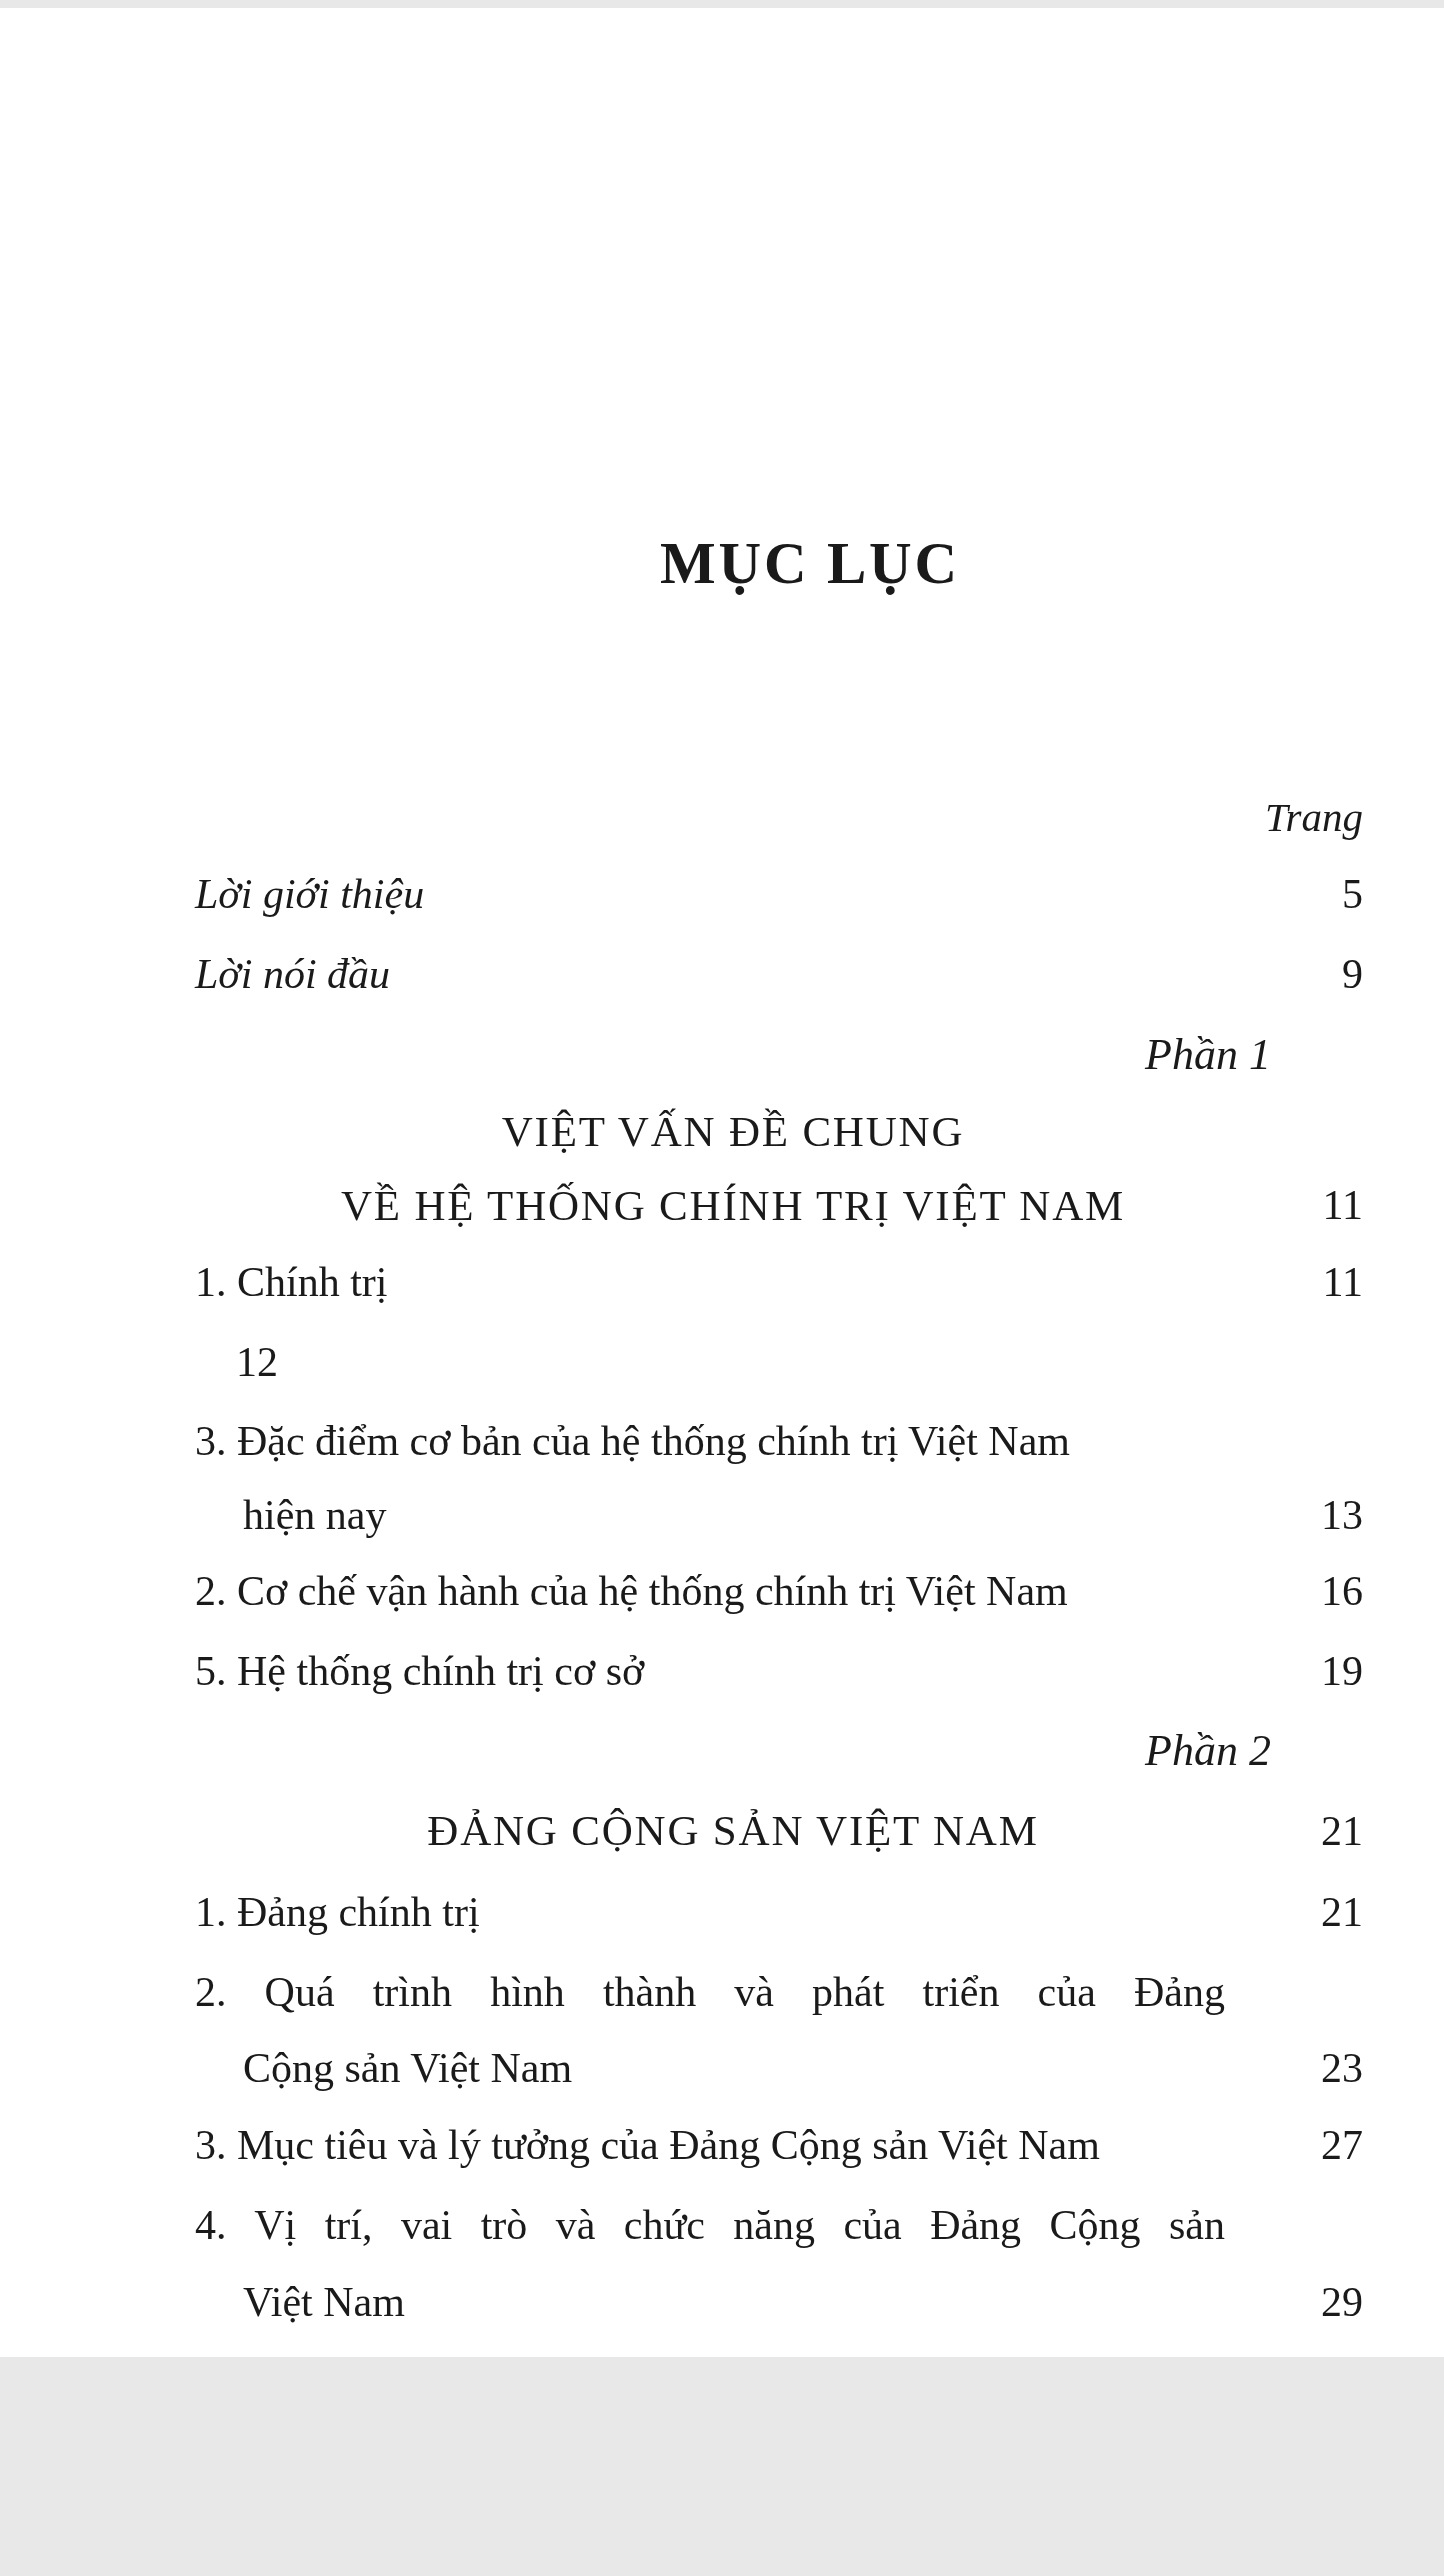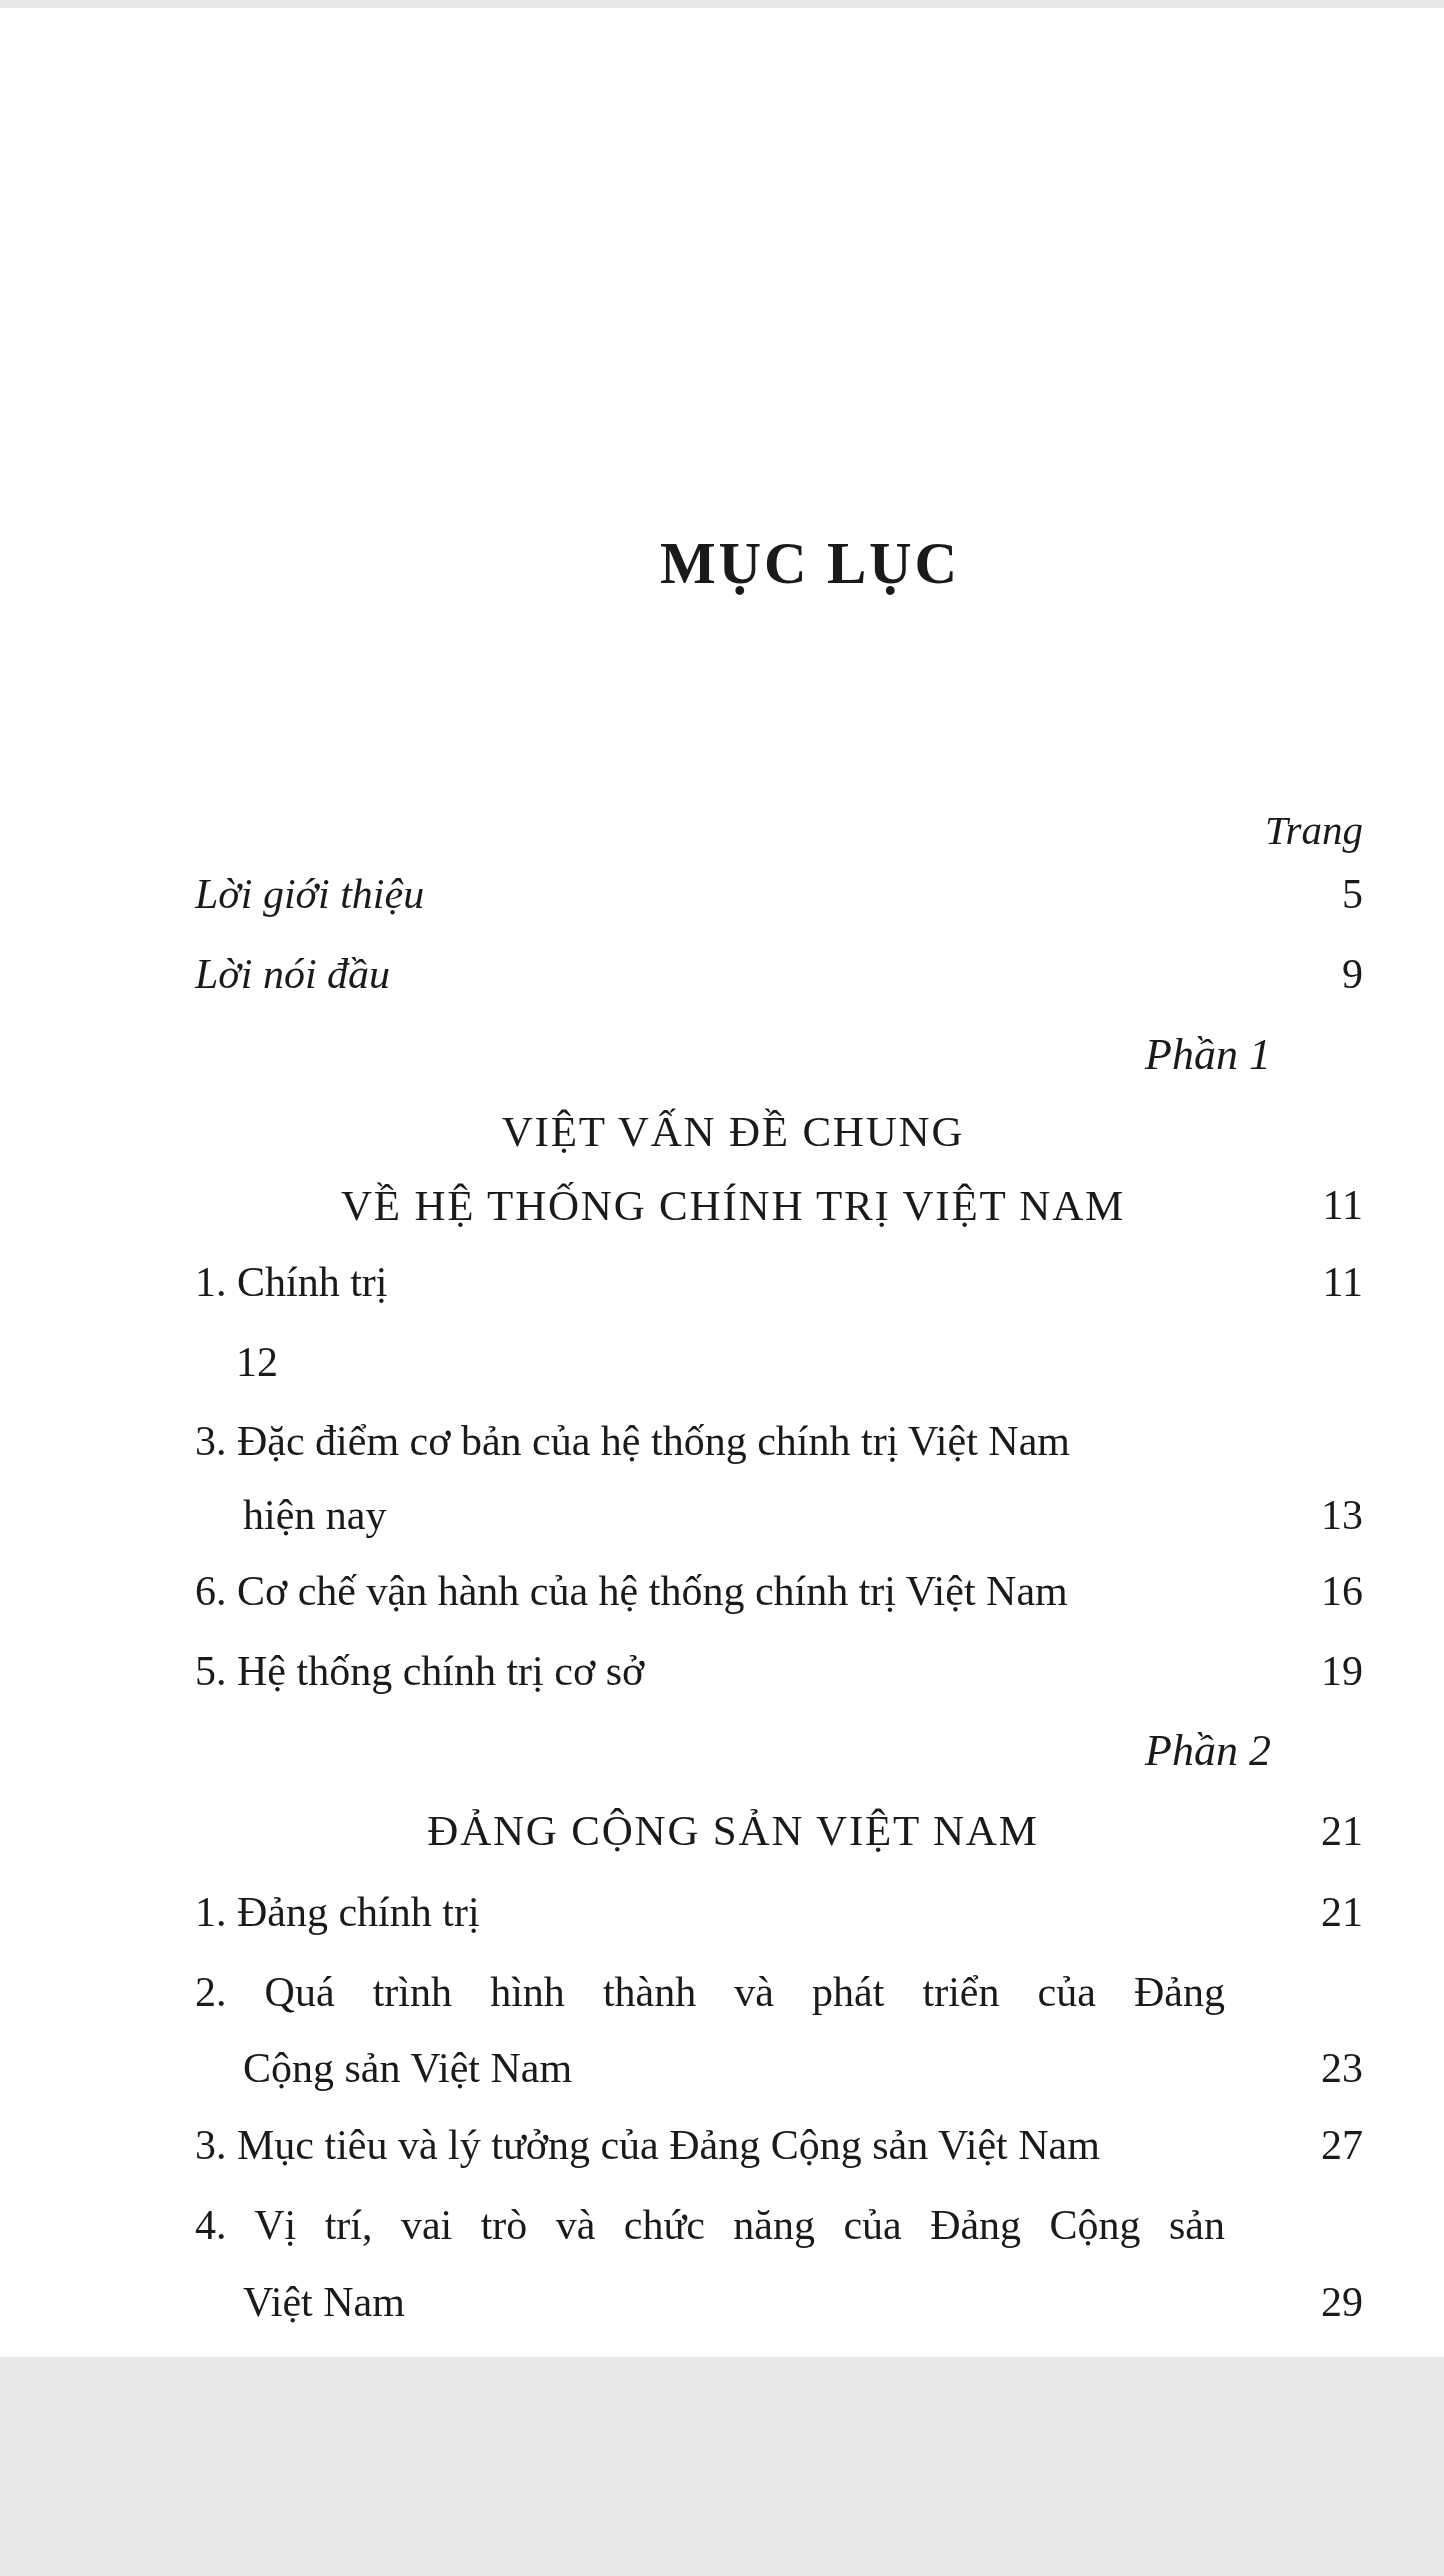--- a/index.html
+++ b/index.html
@@ -22,21 +22,21 @@
     letter-spacing:2.8px;
   }
   .toc {
     position:absolute;
     top:772px; left:195px; width:1168px;
     font-size:42px;
   }
   .row { display:flex; align-items:center; justify-content:space-between; }
   .h78{height:72px} .h80{height:74px} .h84{height:77px}
   .h86{height:79px} .h87{height:80px} .h88{height:81px}
-  .right { justify-content:flex-end;align-items:flex-end; }
+  .right { justify-content:flex-end; }
   .it { font-style:italic; }
   .trang { font-style:italic; font-size:41px; }
   .pg { text-align:right; min-width:83px; }
   .center-wrap { position:relative; width:100%; display:block; }
   .center-text { display:block; width:1076px; text-align:center; }
   .part-label { font-style:italic; font-size:44px;text-align:right; }
   .caps { font-size:43px; letter-spacing:1.8px; }
   .pg-abs { position:absolute; right:0; top:50%; transform:translateY(-50%); }
   .line1 { white-space:nowrap; }
   .justify { width:1030px; text-align:justify; text-align-last:justify; white-space:normal; }
@@ -93,21 +93,21 @@
       <span class="pg">12</span>
     </div>
     <div class="row h84">
       <span class="line1">3. Đặc điểm cơ bản của hệ thống chính trị Việt Nam</span>
     </div>
     <div class="row h78">
       <span class="cont">hiện nay</span>
       <span class="pg">13</span>
     </div>
     <div class="row h87">
-      <span>6. Cơ chế vận hành của hệ thống chính trị Việt Nam</span>
+      <span>2. Cơ chế vận hành của hệ thống chính trị Việt Nam</span>
       <span class="pg">16</span>
     </div>
     <div class="row h87">
       <span>5. Hệ thống chính trị cơ sở</span>
       <span class="pg">19</span>
     </div>
 
     <div class="row h86">
       <span class="center-wrap">
         <span class="center-text part-label">Phần 2</span>

